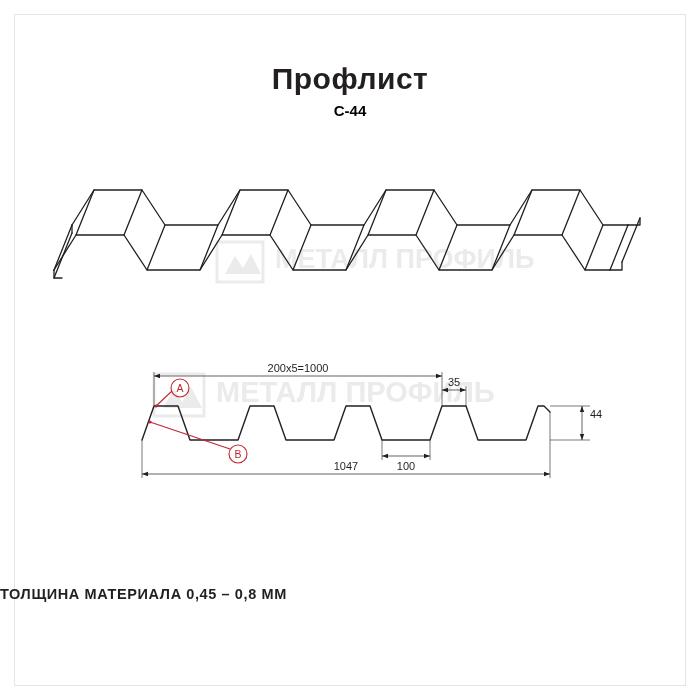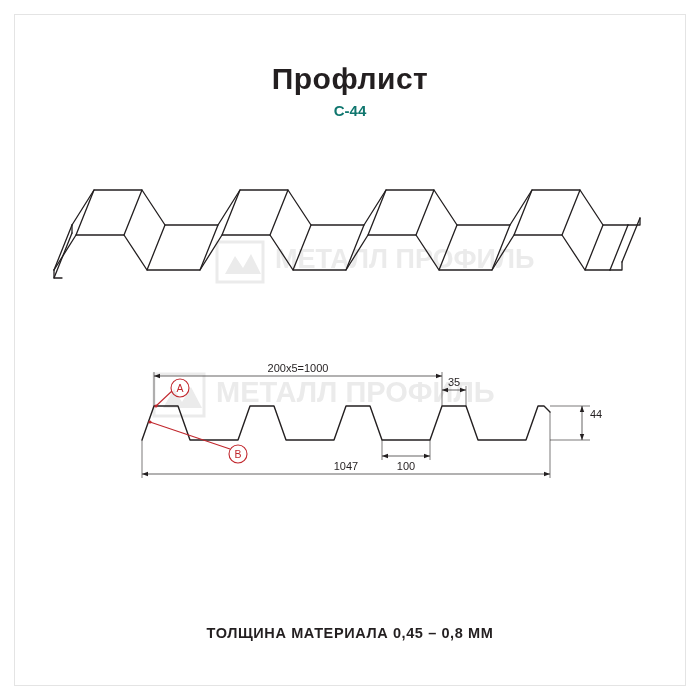--- a/index.html
+++ b/index.html
@@ -39,28 +39,27 @@
     color: #231f20;
   }
   .subtitle {
     position: absolute;
     left: 0;
     top: 102px;
     width: 700px;
     text-align: center;
     font-size: 15px;
     font-weight: bold;
-    color: #0f766e;
+    color: #000000;
   }
   .footer-note {
     position: absolute;
     left: 0;
-    top: 625px;
-    width: 700px;
-    text-align: center;
+    top: 586px;
+    width: 700px;
     font-size: 14.5px;
     font-weight: bold;
     letter-spacing: 0.6px;
     color: #231f20;
   }
   #iso-wrap {
     position: absolute;
     left: 50px;
     top: 170px;
     width: 600px;

